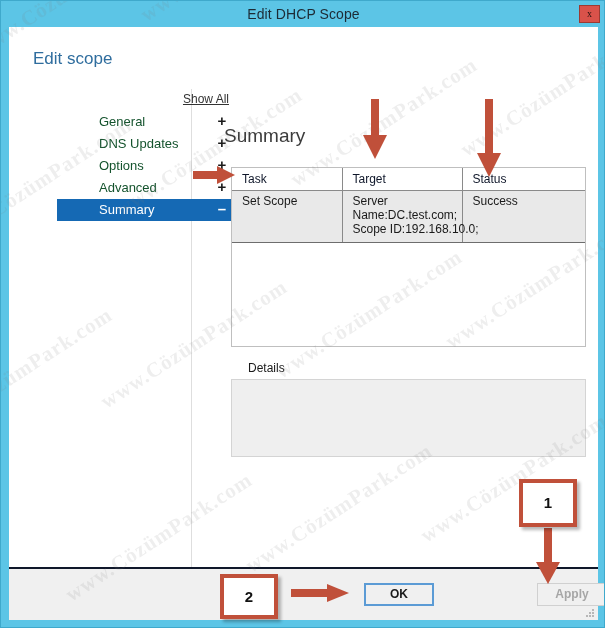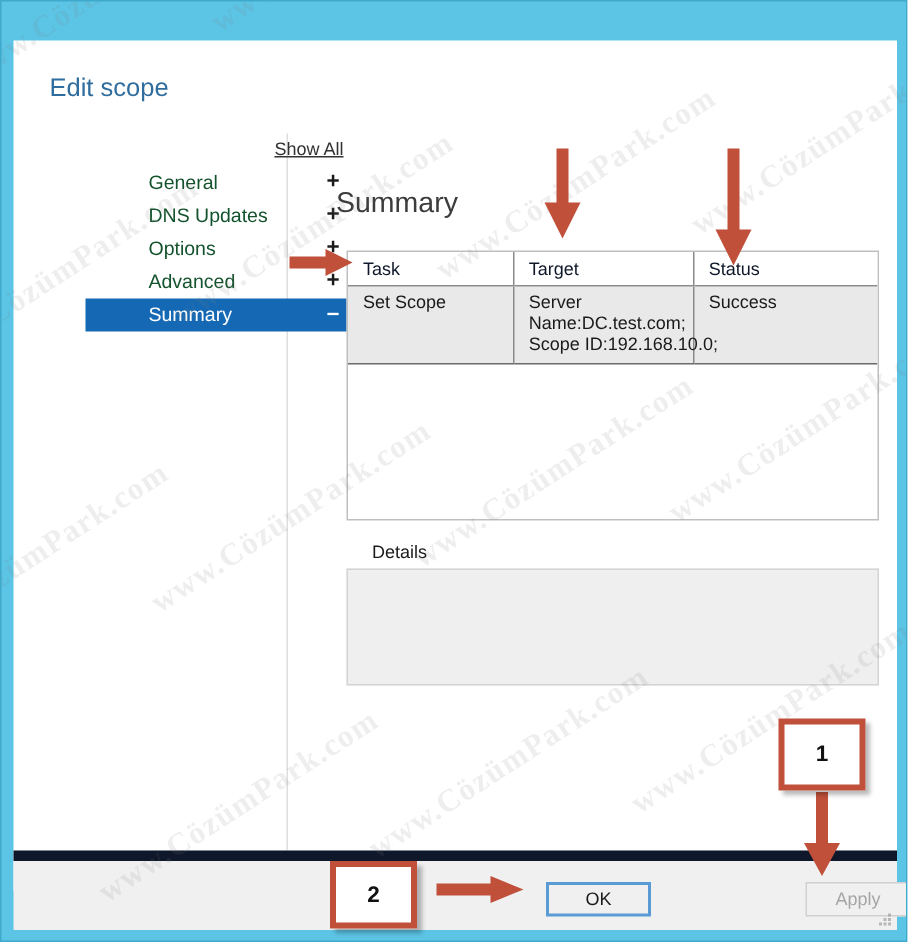--- a/index.html
+++ b/index.html
@@ -208,22 +208,23 @@
     border: 1px solid #d4d4d4;
     box-sizing: border-box;
   }
 
   
   #footer {
     position: absolute;
     left: 8px; top: 566px;
     width: 589px; height: 53px;
     background: #f0f0f0;
-    border-top: 7px solid #0f172a;
-    box-sizing: border-box;
+    border-top: 2px solid #0f172a;
+    box-sizing: border-box;
+    font-weight: bold;
   }
   .dlg-button {
     position: absolute;
     top: 14px;
     height: 23px;
     width: 70px;
     font-size: 12px;
     line-height: 21px;
     text-align: center;
     box-sizing: border-box;
@@ -293,20 +294,24 @@
     transform-origin: left top;
     font-weight: bold;
     letter-spacing: 1px;
   }
 </style>
 </head>
 <body>
 
 <div id="window">
 
+  <div id="titlebar">
+    <div id="title-text">Edit DHCP Scope</div>
+    <div id="close-button">x</div>
+  </div>
 
   <div id="dialog-body">
 
     <div id="page-heading">Edit scope</div>
 
     <div id="nav-divider"></div>
 
     <div id="nav">
       <div id="show-all-row">
         <span id="show-all-link">Show All</span>

